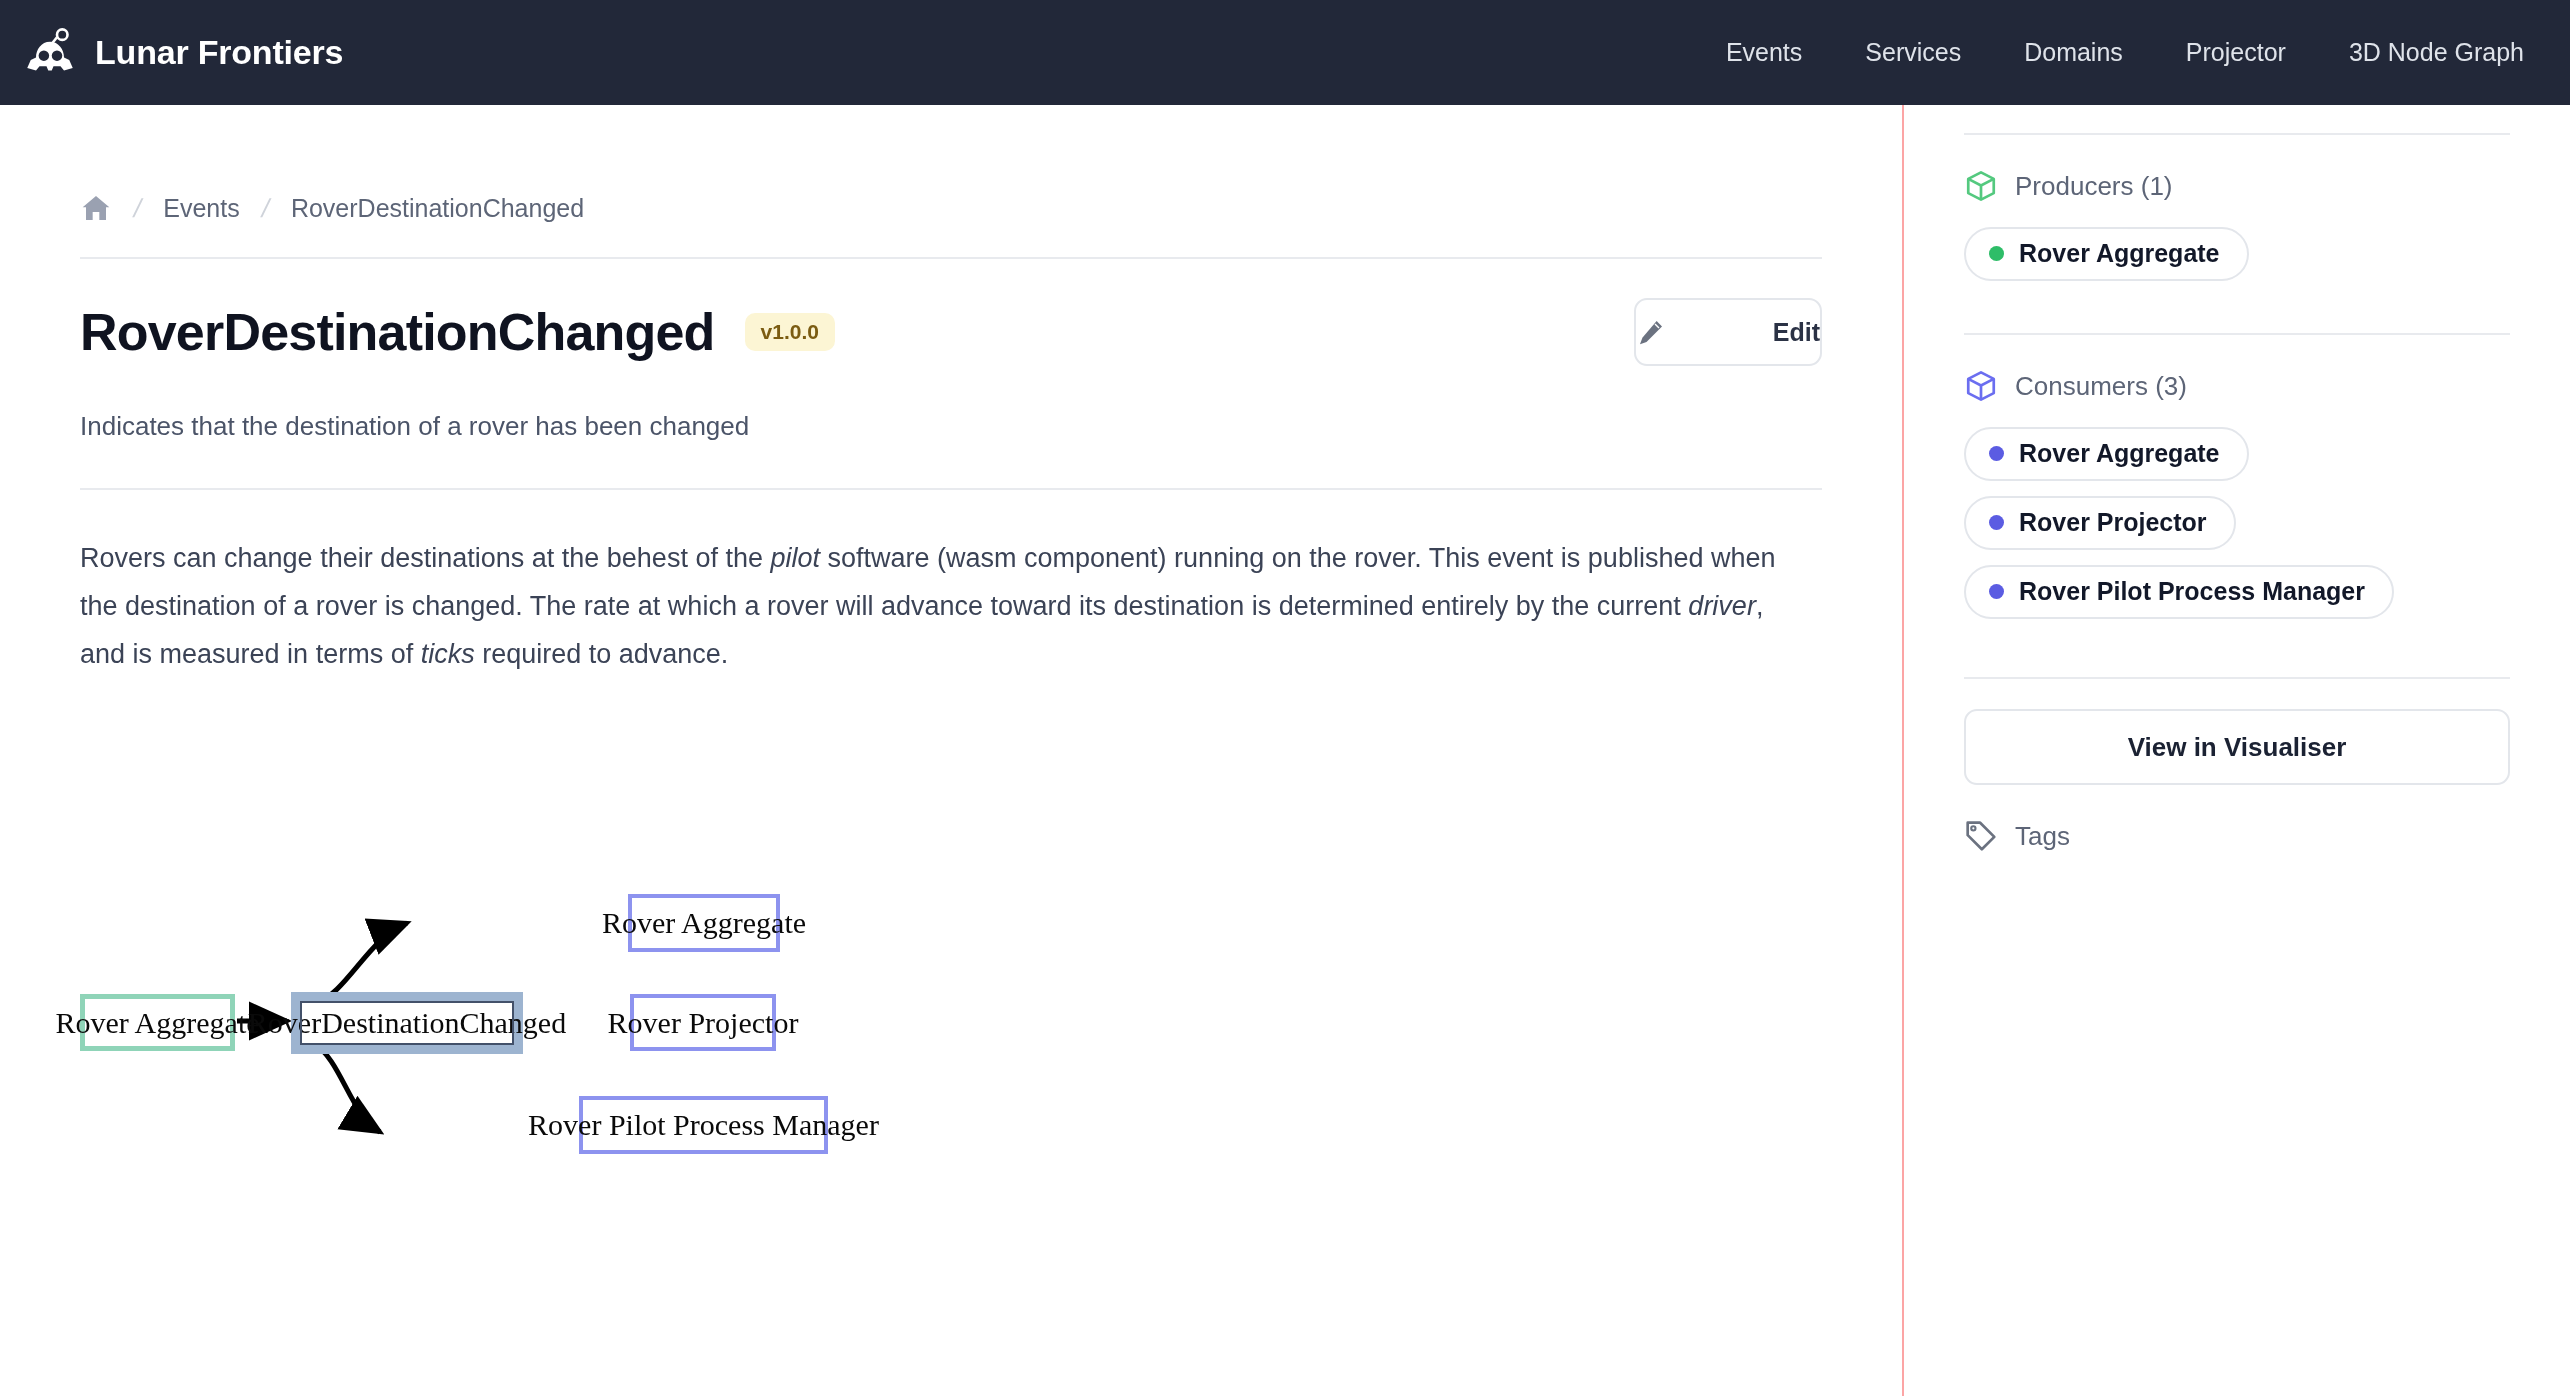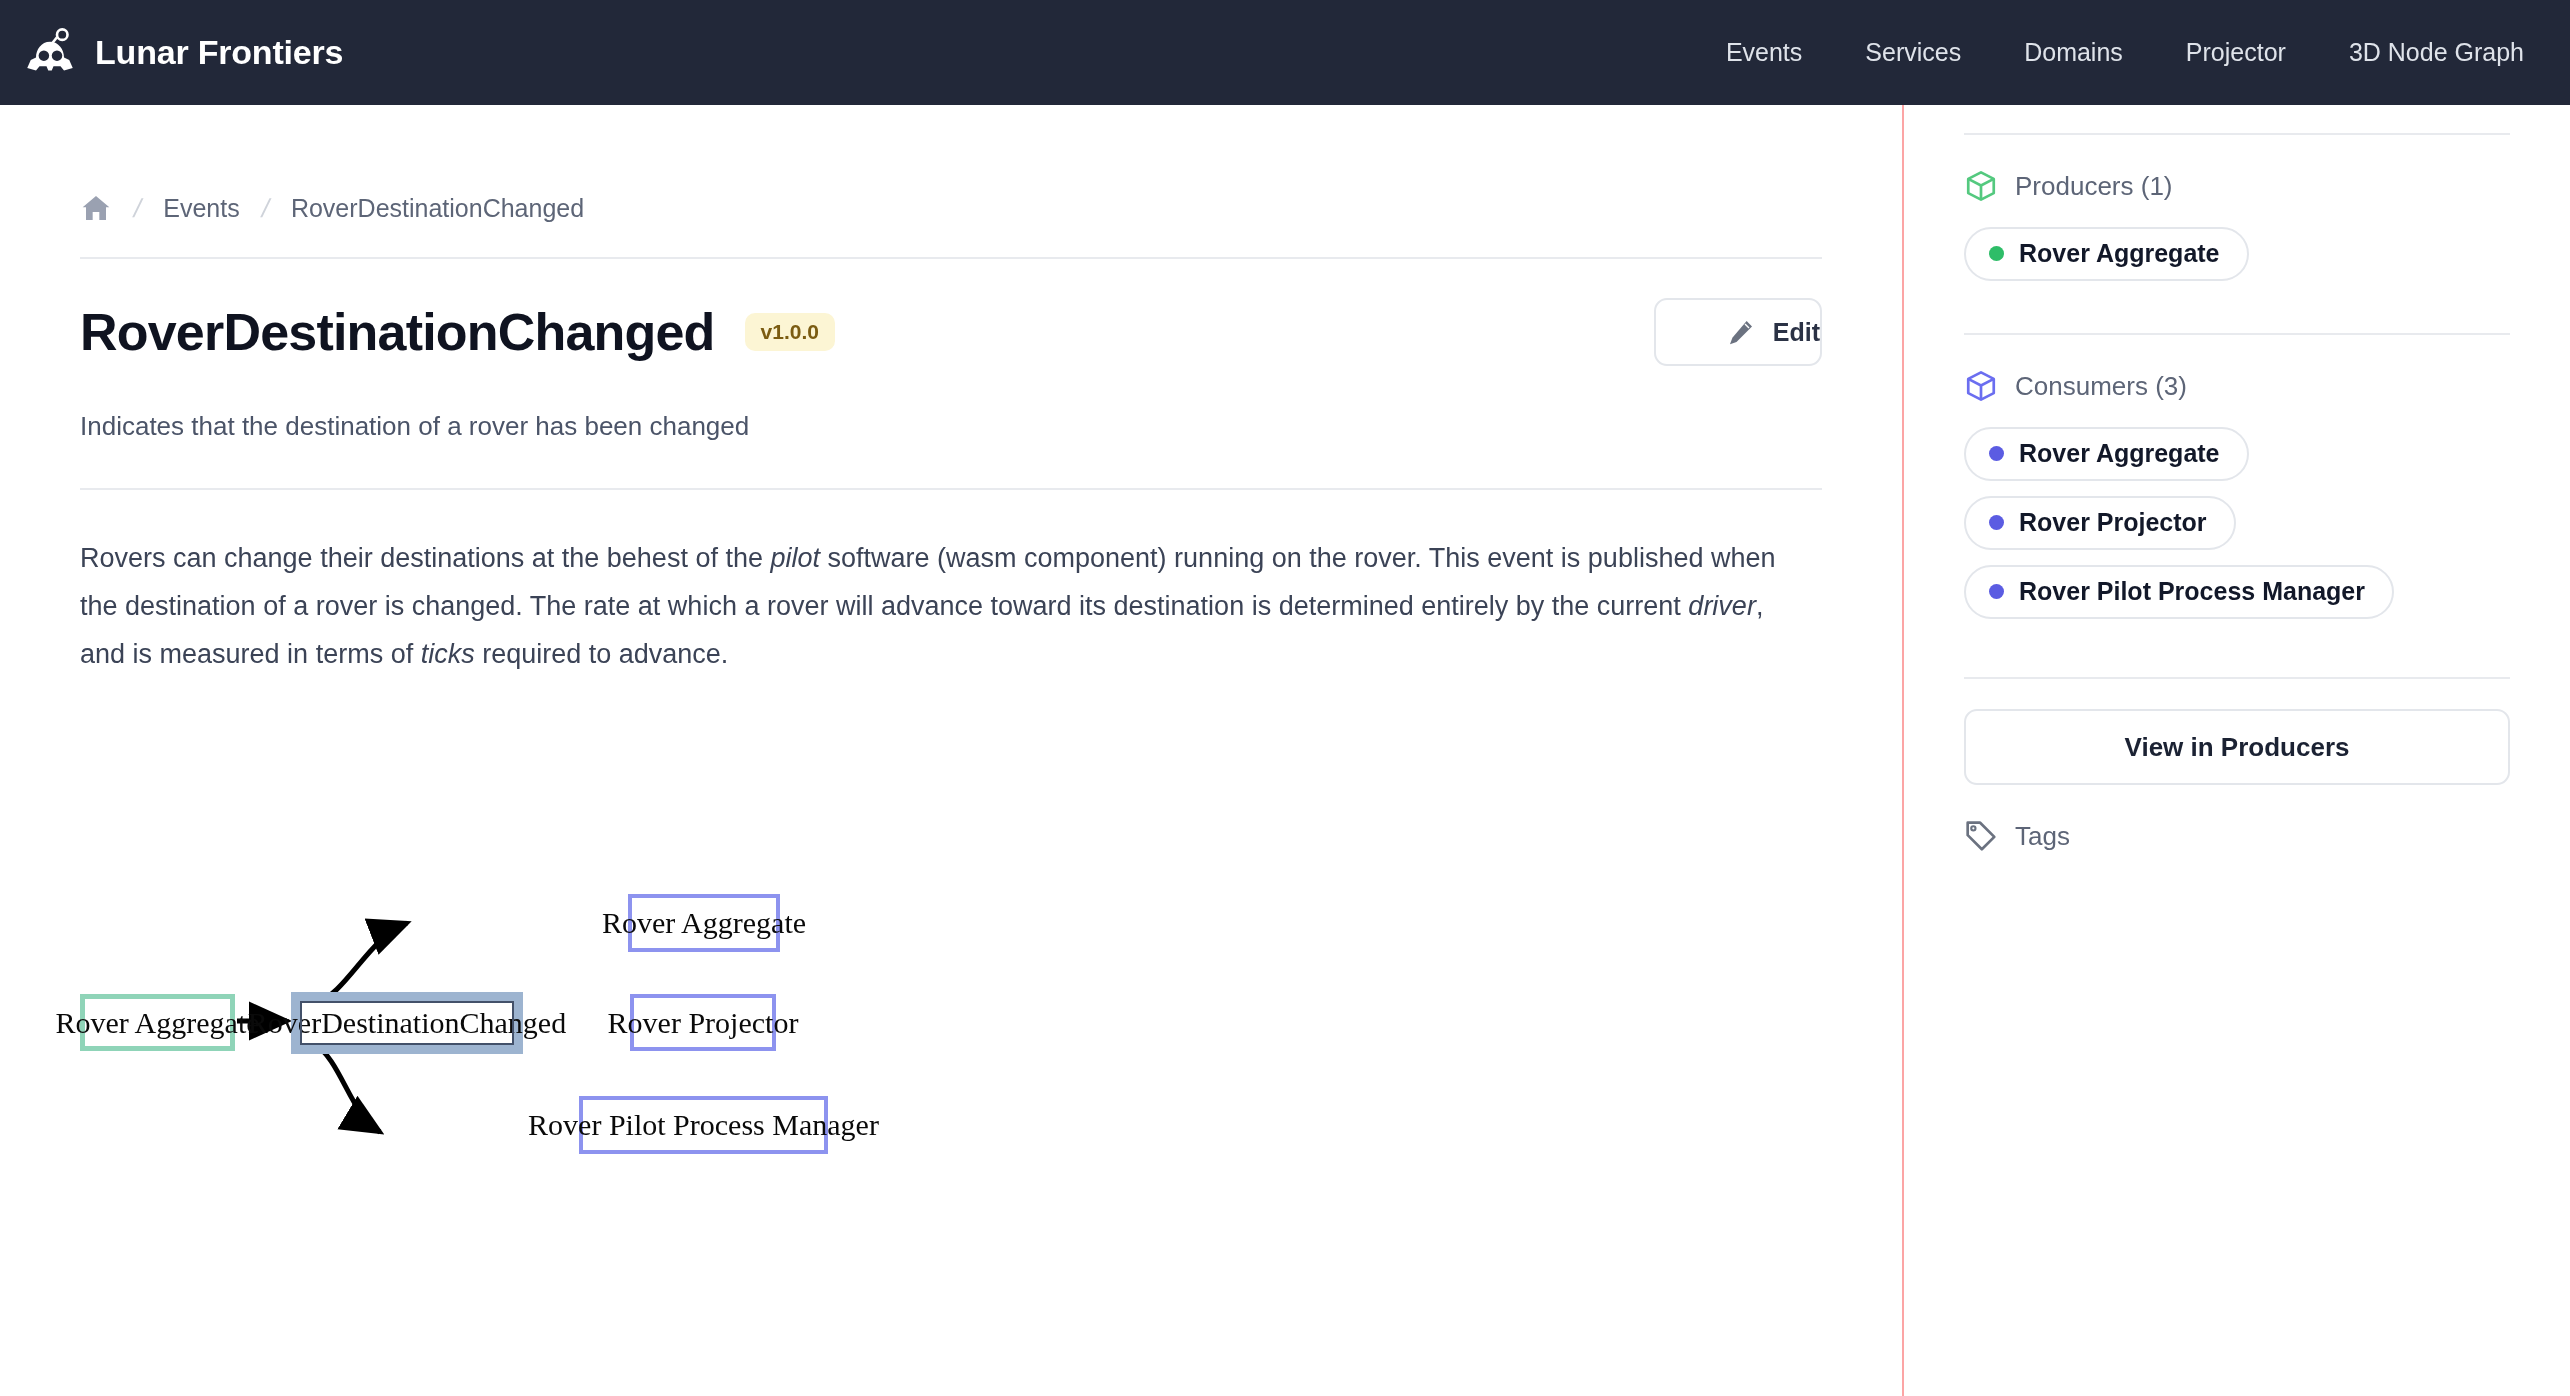--- a/index.html
+++ b/index.html
@@ -116,23 +116,23 @@
     font-size: 21px;
     font-weight: bold;
     padding: 7px 16px;
     border-radius: 10px;
     white-space: nowrap;
   }
   .edit-button {
     margin-left: auto;
     display: flex;
     align-items: center;
-    justify-content: flex-end;
+    justify-content: space-between;
     gap: 17px;
-    width: 168px;
+    width: 188px;
     height: 68px;
     background: #ffffff;
     border: 2px solid #e3e6eb;
     border-radius: 13px;
     cursor: pointer;
     font-family: inherit;
   }
   .edit-button .pencil { width: 30px; height: 30px; display: block; }
   .edit-label { font-size: 25px; font-weight: bold; color: #2b3245; }
 
@@ -409,21 +409,21 @@
           <span class="pill-dot pill-dot-consumer"></span>
           <span class="pill-label">Rover Pilot Process Manager</span>
         </div>
       </div>
     </div>
 
     <div class="side-gap-b"></div>
     <div class="side-divider"></div>
 
     <div class="action-stack" style="margin-top:30px;">
-      <button class="btn-secondary">View in Producers</button>
+      <button class="btn-secondary">View in Visualiser</button>
     </div>
 
     <div class="side-section" style="margin-top:14px;">
       <div class="side-head">
         <span>
           <svg class="side-head-icon" viewBox="0 0 24 24" aria-hidden="true">
             <path d="M11.4 2.6 L21.4 12.6 L12.6 21.4 L2.6 11.4 L2.6 2.6 Z" fill="none" stroke="#6b7280" stroke-width="1.9" stroke-linejoin="round"></path>
             <circle cx="6.6" cy="6.6" r="1.5" fill="none" stroke="#6b7280" stroke-width="1.5"></circle>
           </svg>
         </span>

